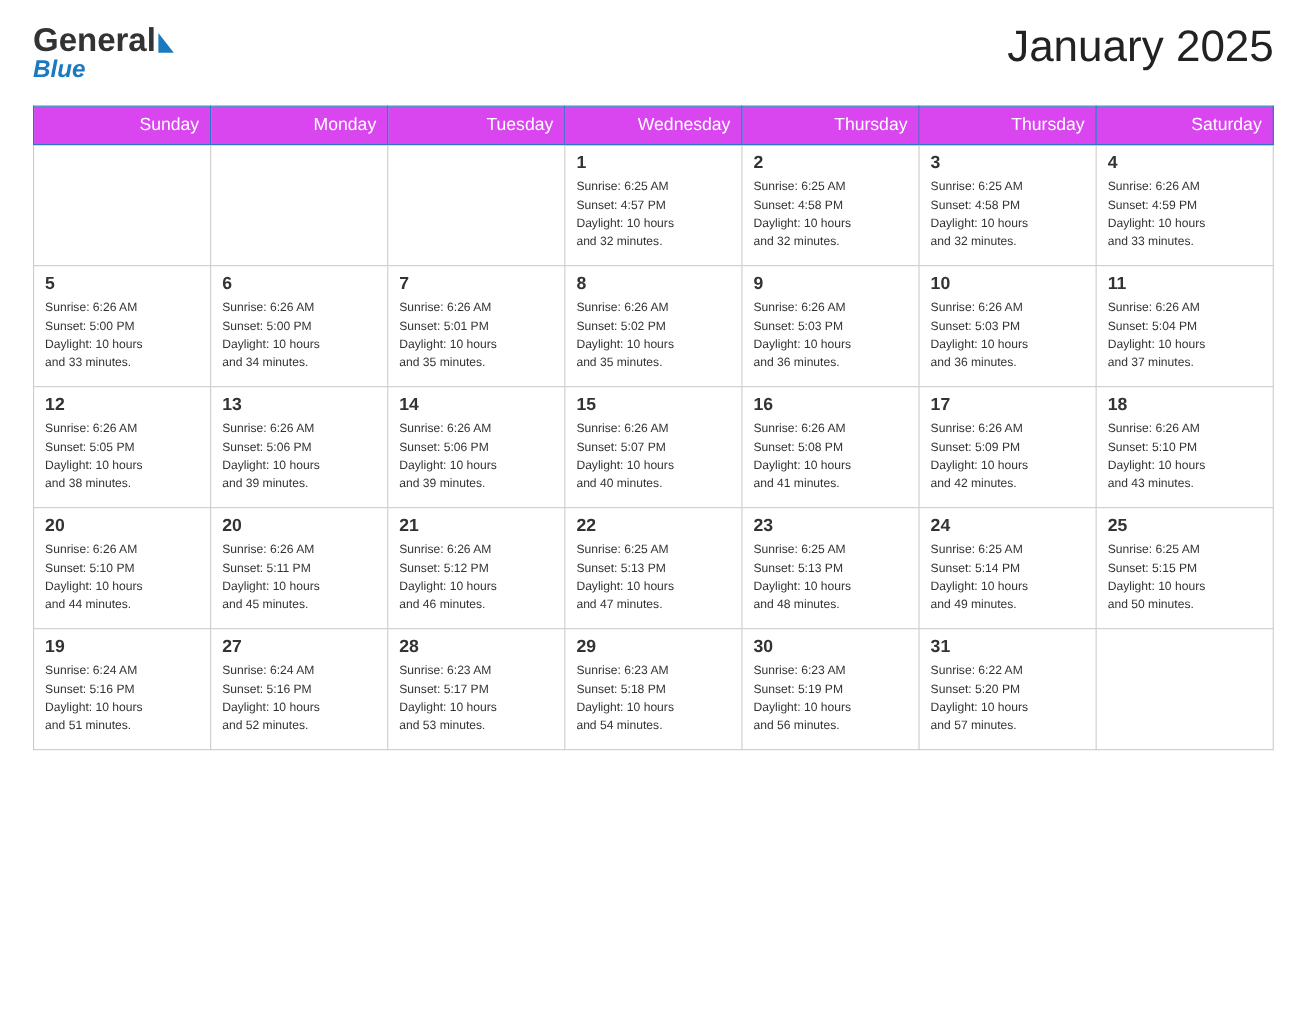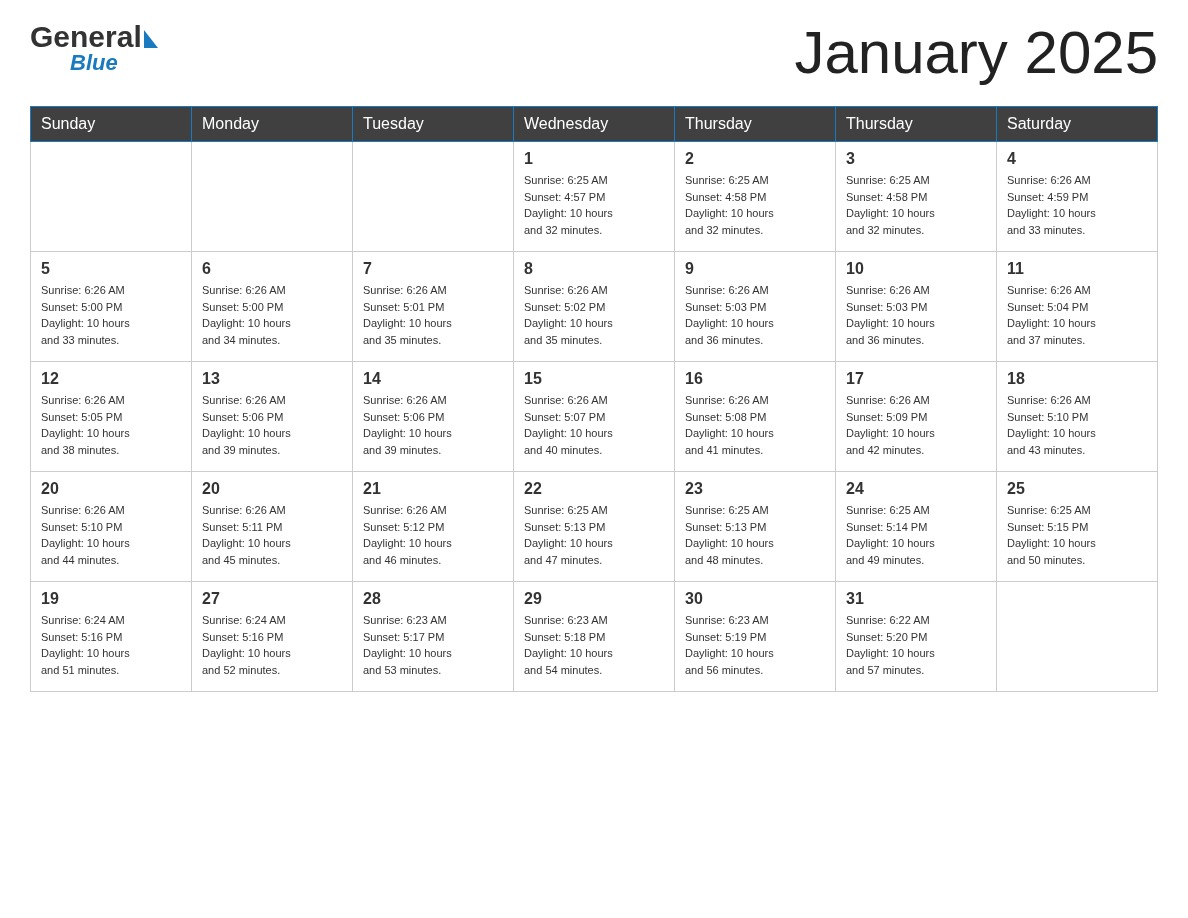--- a/index.html
+++ b/index.html
@@ -13,55 +13,55 @@
     }
     .header {
       display: flex;
       justify-content: space-between;
       align-items: flex-start;
       margin-bottom: 20px;
     }
     .logo {
       display: flex;
       flex-direction: column;
-      align-items: center;
+      align-items: flex-start;
     }
     .logo-blue-line {
       color: #1a7abf;
       font-size: 22px;
       font-weight: bold;
       margin-top: -4px;
       font-style: italic;
     }
     .title-section {
       text-align: right;
     }
     .month-title {
-      font-size: 60px;
+      font-size: 40px;
       font-weight: normal;
       color: #222;
       line-height: 1.1;
     }
     .location-title {
       font-size: 22px;
       color: #444;
       margin-top: 4px;
     }
     .calendar-table {
       width: 100%;
       border-collapse: collapse;
       table-layout: fixed;
     }
     .calendar-table th {
-      background-color: #404040;
+      background-color: #d946ef;
       color: #fff;
       font-size: 16px;
       font-weight: normal;
       padding: 8px 10px;
-      text-align: left;
+      text-align: right;
       border: 1px solid #1a7abf;
     }
     .calendar-table td {
       vertical-align: top;
       border: 1px solid #ccc;
       padding: 8px 10px;
       height: 110px;
       font-size: 13px;
       color: #333;
     }

